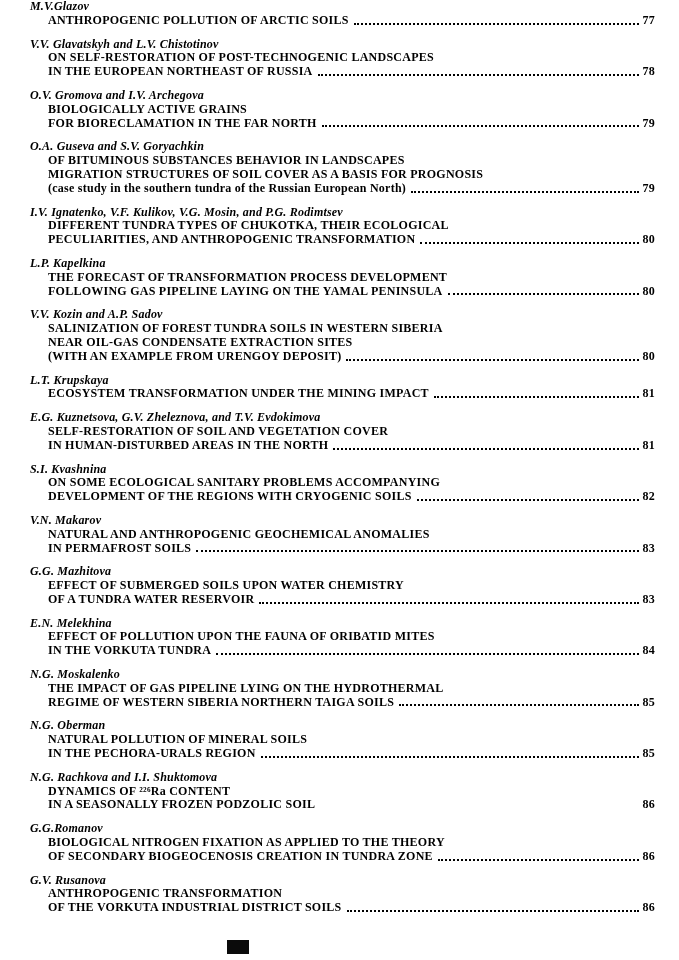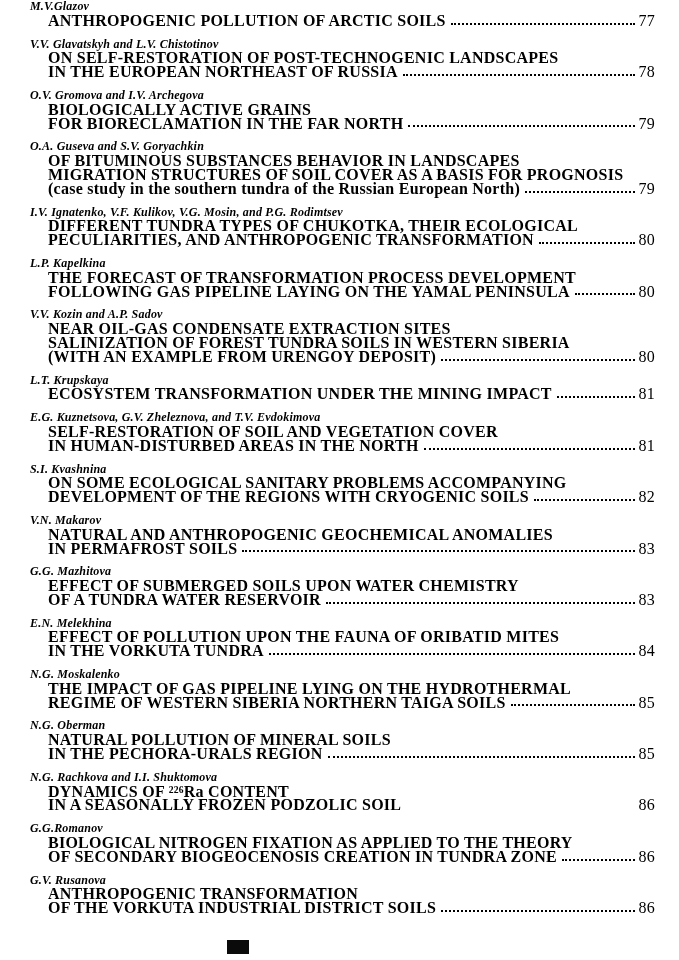--- a/index.html
+++ b/index.html
@@ -27,21 +27,21 @@
   .authors {
     font-weight: bold;
     font-style: italic;
     font-size: 12px;
     line-height: 13.8px;
     letter-spacing: 0.2px;
     white-space: nowrap;
   }
   .title-line {
     font-weight: bold;
-    font-size: 16px;
+    font-size: 12px;
     line-height: 13.8px;
     padding-left: 18px;
     letter-spacing: 0.25px;
     white-space: nowrap;
     justify-content: center;
   }
   .title-last {
     display: flex;
     align-items: flex-end;
     white-space: nowrap;
@@ -53,21 +53,21 @@
     flex: 1 1 auto;
     min-width: 8px;
     border-bottom: 2px dotted #000000;
     margin: 0 4px 3px 5px;
   }
   .dots.no-dots {
     border-bottom: none;
   }
   .pagenum {
     flex: 0 0 auto;
-    font-weight: normal;
+    font-weight: bold;
   }
   .footer-mark {
     position: absolute;
     left: 227px;
     top: 940px;
     width: 22px;
     height: 14px;
     background: #0b0b0b;
   }
 </style>
@@ -143,22 +143,22 @@
           <span class="title-text">FOLLOWING GAS PIPELINE LAYING ON THE YAMAL PENINSULA</span>
           <span class="dots"></span>
           <span class="pagenum">80</span>
         </div>
       </div>
   </div>
 
   <div class="entry">
     <div class="authors">V.V. Kozin and A.P. Sadov</div>
     <div>
+        <div class="title-line">SALINIZATION OF FOREST TUNDRA SOILS IN WESTERN SIBERIA</div>
         <div class="title-line">NEAR OIL-GAS CONDENSATE EXTRACTION SITES</div>
-        <div class="title-line">SALINIZATION OF FOREST TUNDRA SOILS IN WESTERN SIBERIA</div>
         <div class="title-line title-last">
           <span class="title-text">(WITH AN EXAMPLE FROM URENGOY DEPOSIT)</span>
           <span class="dots"></span>
           <span class="pagenum">80</span>
         </div>
       </div>
   </div>
 
   <div class="entry">
     <div class="authors">L.T. Krupskaya</div>

